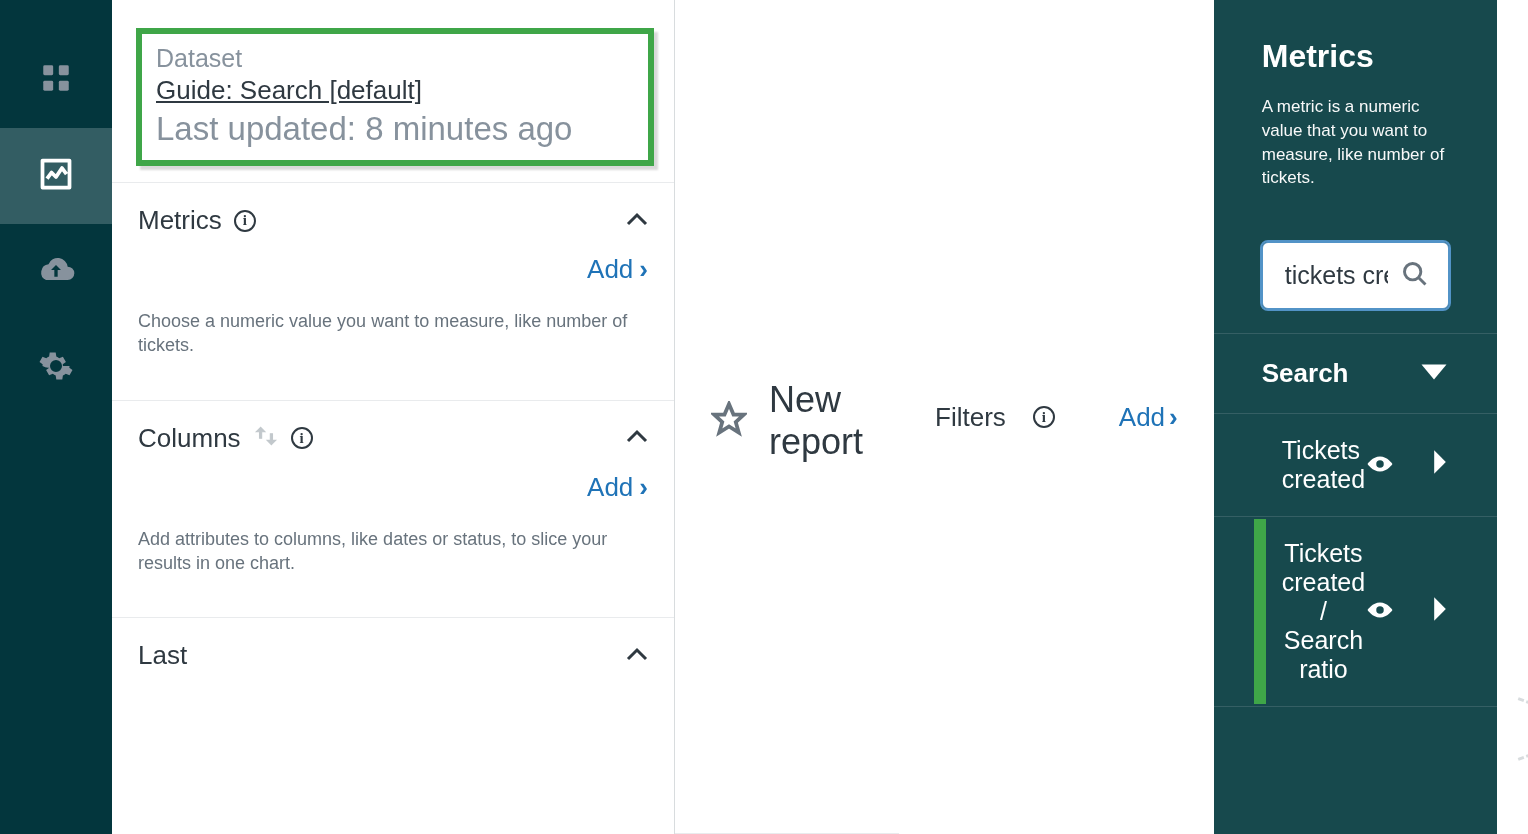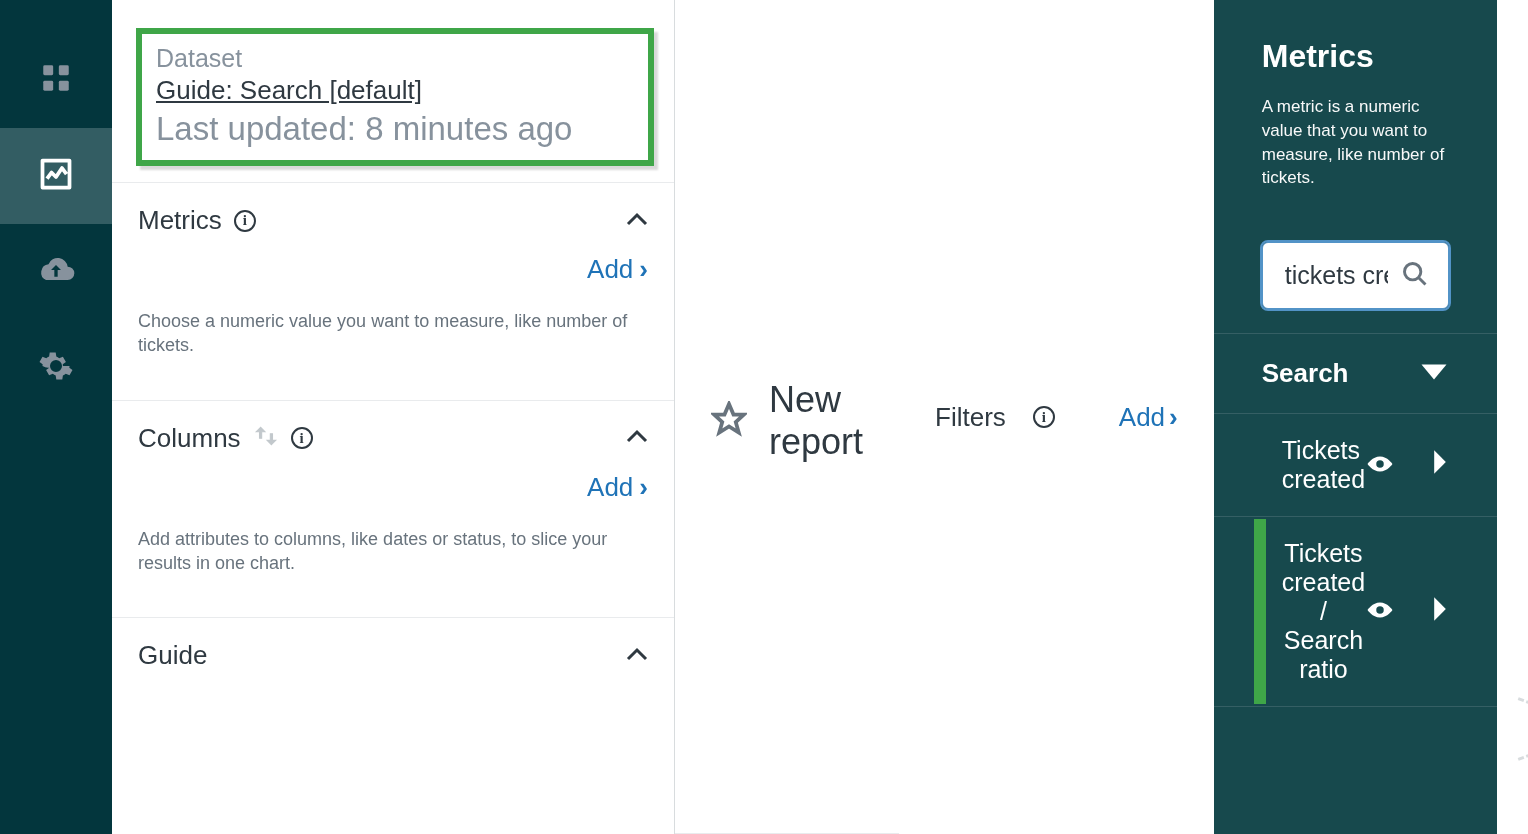--- a/index.html
+++ b/index.html
@@ -356,21 +356,21 @@
       </span>
     </div>
     <a class="add-link">
       <span>Add</span><span class="chev">›</span>
     </a>
     <div class="section-desc">Add attributes to columns, like dates or status, to slice your results in one chart.</div>
   </div>
 
   <div class="section" style="padding-bottom:0;border-bottom:none">
     <div class="section-head">
-      <span class="section-title">Guide</span>
+      <span class="section-title">Last</span>
       <span class="chevron-up">
         <svg width="22" height="14" viewBox="0 0 22 14">
             <polyline points="2,12 11,3 20,12"></polyline>
           </svg>
       </span>
     </div>
   </div>
 
 </div>
 

